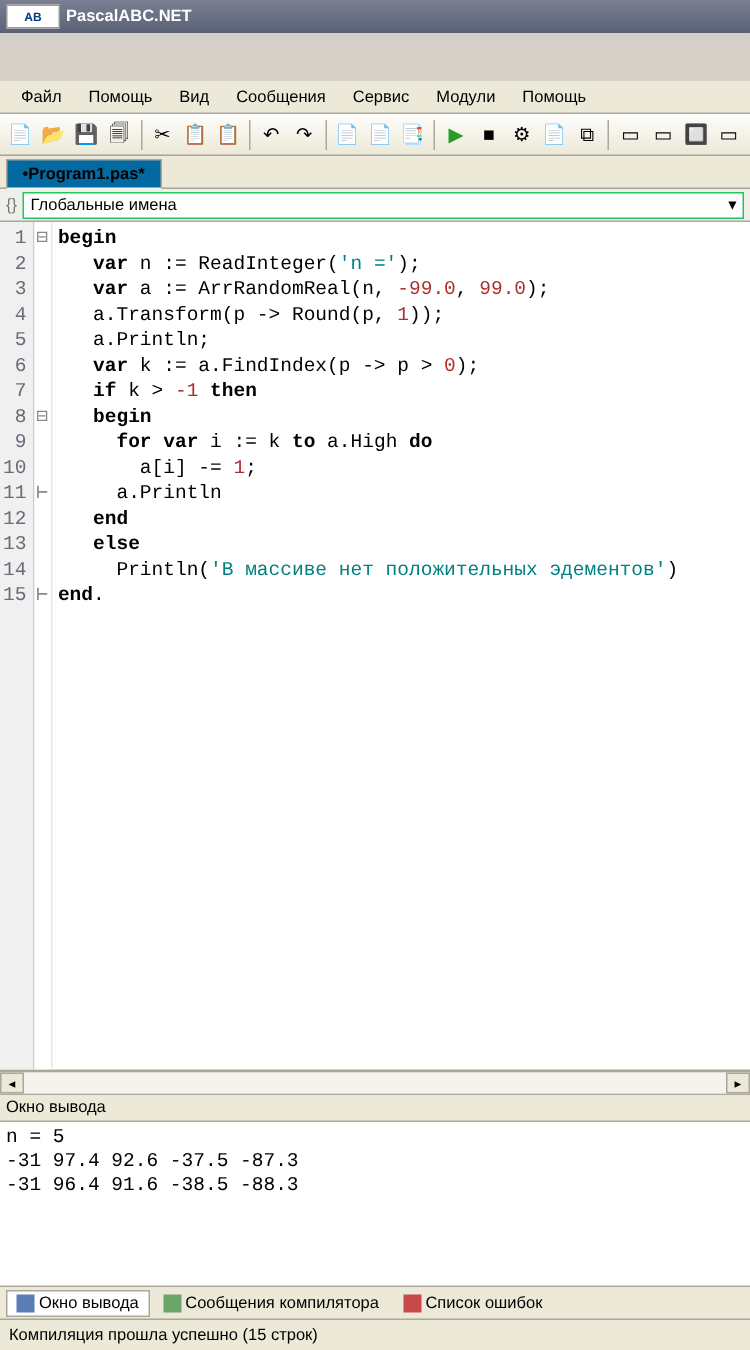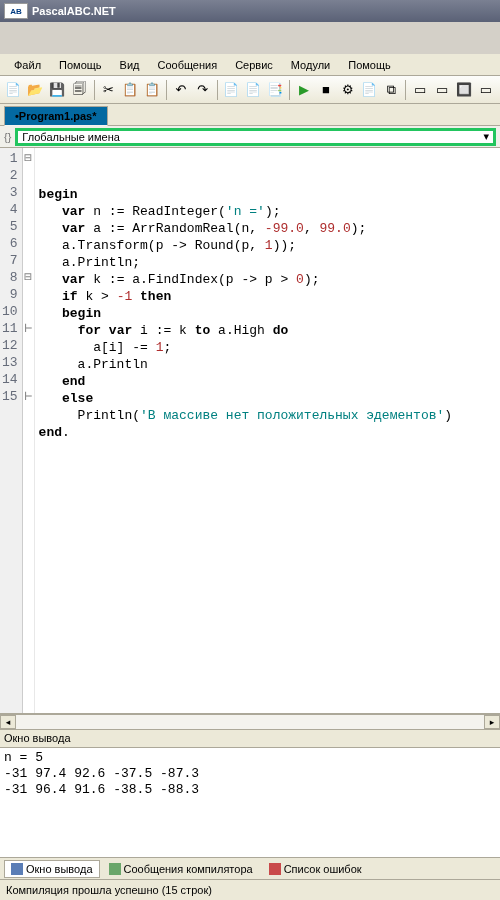--- a/index.html
+++ b/index.html
@@ -16,21 +16,21 @@
 .titlebar {
   height: 22px;
   background: linear-gradient(to bottom, #7a8092, #5a6176);
   color: #fff;
   display: flex;
   align-items: center;
   padding: 0 4px;
   gap: 4px;
 }
 .titlebar .title-icon {
-  width: 24px; height: 16px;
+  width: 36px; height: 16px;
   background: #fff;
   border: 1px solid #999;
   display: inline-flex;
   align-items: center;
   justify-content: center;
   font-size: 8px;
   color: #003a80;
   font-weight: bold;
 }
 .titlebar .title-text { font-weight: bold; }
@@ -89,21 +89,21 @@
   background: #f0f0ea;
   border-bottom: 1px solid #aca899;
   display: flex;
   align-items: center;
   padding: 0 4px;
   gap: 4px;
 }
 .scope-sel {
   flex: 1;
   height: 18px;
-  border: 3px solid #22c55e;
+  border: 1px solid #22c55e;
   background: #fff;
   display: flex;
   align-items: center;
   padding: 0 4px;
   justify-content: space-between;
 }
 .editor-wrap {
   flex: 1;
   display: flex;
   background: #fff;
@@ -134,21 +134,20 @@
   text-align: center;
 }
 .code {
   flex: 1;
   font-family: "Courier New", monospace;
   font-size: 13px;
   line-height: 17px;
   padding: 2px 4px;
   white-space: pre;
   color: #000;
-  margin-top: 36px;
 }
 .kw { color: #000; font-weight: bold; }
 .num { color: #ae2d2d; }
 .str { color: #008080; }
 .hscroll {
   height: 16px;
   background: #ece9d8;
   border-top: 1px solid #aca899;
   border-bottom: 1px solid #aca899;
   display: flex;

